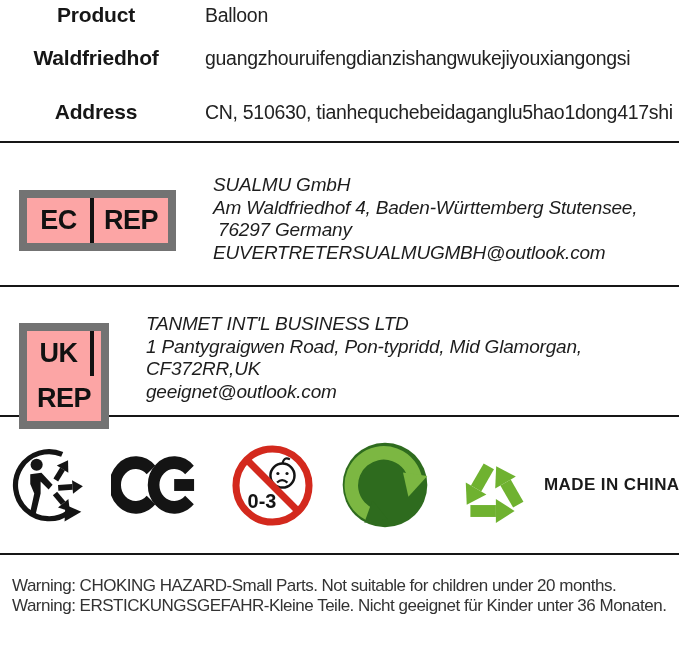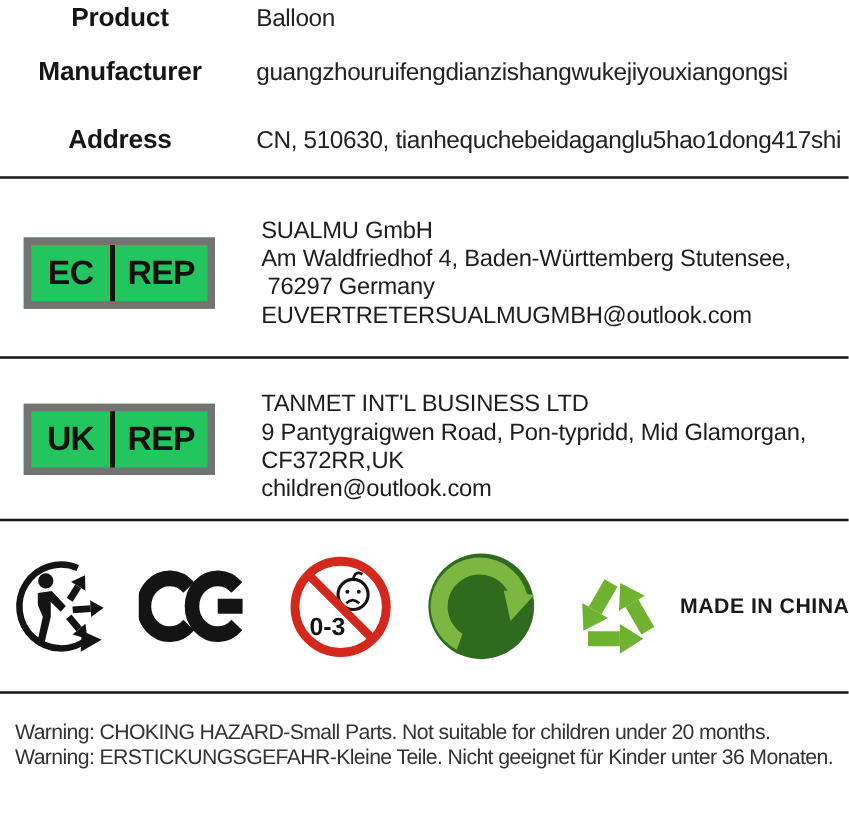--- a/index.html
+++ b/index.html
@@ -31,35 +31,35 @@
   .info { margin-bottom: 17px; }
 
   
   .rule { border-top: 2px solid #161616; height: 0; }
 
   
   .rep { display: flex; align-items: flex-start; }
   .rep.ec { height: 142px; }
   .rep.uk { height: 128px; }
   .rep-badge {
-    margin-left: 19px; border: 6px solid #737373;
-    display: flex; background: #22c55e; flex: none;
+    margin-left: 19px; border: 8px solid #737373;
+    display: flex; background: #fca5a5; flex: none;
   }
   .rep.ec .rep-badge { margin-top: 47px; }
-  .rep.uk .rep-badge { margin-top: 36px; }
+  .rep.uk .rep-badge { margin-top: 36px; flex-direction: column; }
   .rep-cell {
     height: 45px; display: flex; align-items: center; justify-content: center;
     font-weight: bold; font-size: 27px; letter-spacing: -0.5px; color: #111;
   }
   .rep-cell.left  { width: 67px; border-right: 4px solid #111; }
   .rep-cell.right { width: 74px; }
   .rep-lines { margin-left: 37px; font-size: 19px; letter-spacing: -0.2px; color: #1d1d1d; }
   .rep.ec .rep-lines { margin-top: 31px; }
   .rep.uk .rep-lines { margin-top: 26px; }
-  .rep-line { line-height: 22.5px; white-space: pre; }
+  .rep-line { line-height: 22.5px; white-space: pre; font-style: italic; }
 
   
   .symbols {
     height: 136px; display: flex; align-items: center;
     padding-left: 11px;
   }
   .sym { flex: none; display: block; }
   .sym.ce { margin-left: 20px; }
   .sym.baby { margin-left: 28px; }
   .sym.dot { margin-left: 26px; }
@@ -80,21 +80,21 @@
 <body>
 
 <div class="sheet">
 
   <section class="info">
     <div class="info-row">
       <div class="info-label">Product</div>
       <div class="info-value">Balloon</div>
     </div>
     <div class="info-row">
-      <div class="info-label">Manufacturer</div>
+      <div class="info-label">Waldfriedhof</div>
       <div class="info-value">guangzhouruifengdianzishangwukejiyouxiangongsi</div>
     </div>
     <div class="info-row">
       <div class="info-label">Address</div>
       <div class="info-value">CN, 510630, tianhequchebeidaganglu5hao1dong417shi</div>
     </div>
   </section>
 
   <div class="rule"></div>
 
@@ -113,23 +113,23 @@
 
   <div class="rule"></div>
 
   <section class="rep uk">
     <div class="rep-badge">
       <div class="rep-cell left">UK</div>
       <div class="rep-cell right">REP</div>
     </div>
     <div class="rep-lines">
       <div class="rep-line">TANMET INT'L BUSINESS LTD</div>
-      <div class="rep-line">9 Pantygraigwen Road, Pon-typridd, Mid Glamorgan,</div>
+      <div class="rep-line">1 Pantygraigwen Road, Pon-typridd, Mid Glamorgan,</div>
       <div class="rep-line">CF372RR,UK</div>
-      <div class="rep-line">children@outlook.com</div>
+      <div class="rep-line">geeignet@outlook.com</div>
     </div>
   </section>
 
   <div class="rule"></div>
 
   <section class="symbols">
 
     <svg class="sym triman" width="80" height="83" viewBox="0 0 100 104">
       <path d="M 64 13 A 42 42 0 1 0 73 85" fill="none" stroke="#141414" stroke-width="6.5"></path>
       <polygon points="68,76 88,85 67,97" fill="#141414"></polygon>

